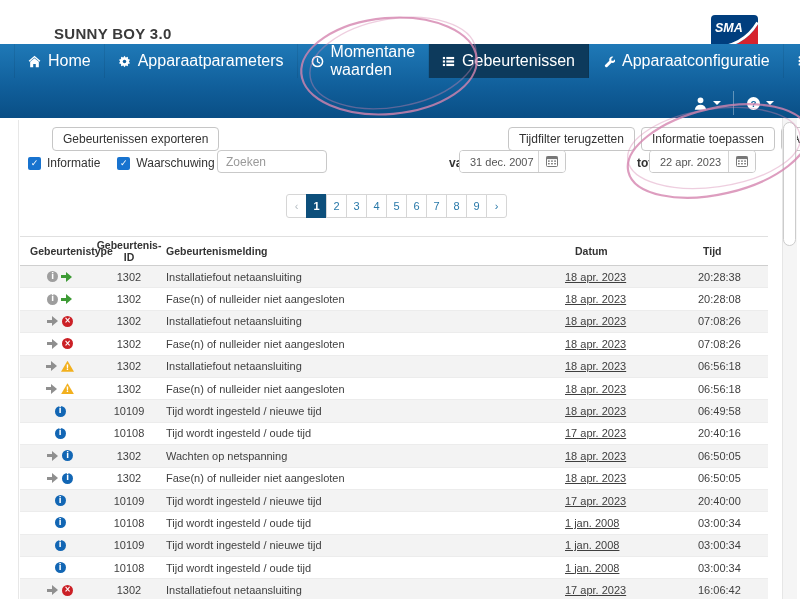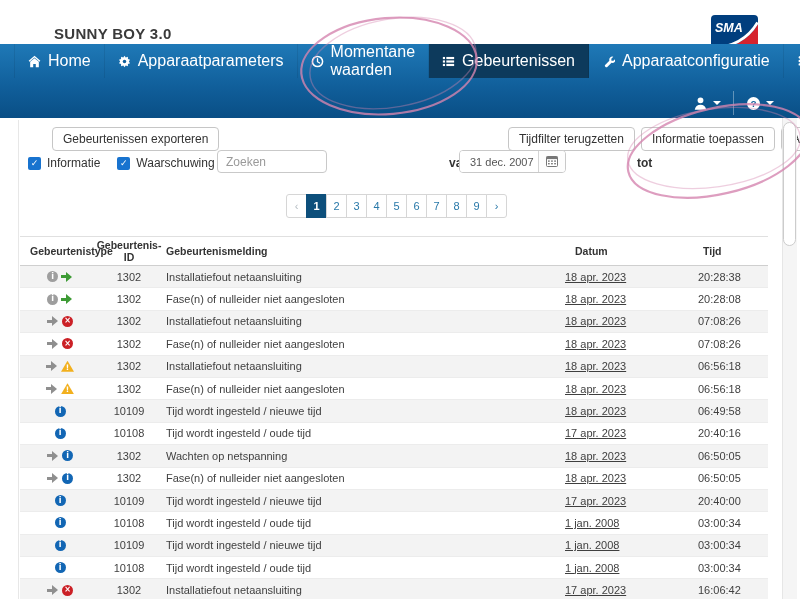--- a/index.html
+++ b/index.html
@@ -234,20 +234,37 @@
             <rect x="5.1" y="4.4" width="1.7" height="1.4"></rect>
             <rect x="8.2" y="4.4" width="1.7" height="1.4"></rect>
             <rect x="2" y="7" width="1.7" height="1.4"></rect>
             <rect x="5.1" y="7" width="1.7" height="1.4"></rect>
             <rect x="8.2" y="7" width="1.7" height="1.4"></rect>
           </g>
         </svg>
     </button>
   </div>
   <span class="range-label lbl-tot">tot</span>
+  <div class="dategroup dg-tot">
+    <input class="date-input" type="text" value="22 apr. 2023" style="">
+    <button class="cal-btn">
+      <svg width="12" height="11" viewBox="0 0 12 11">
+          <rect x="0.5" y="0.5" width="11" height="10" rx="1" fill="#fff" stroke="#777"></rect>
+          <rect x="0.5" y="0.5" width="11" height="2.6" fill="#777"></rect>
+          <g fill="#777">
+            <rect x="2" y="4.4" width="1.7" height="1.4"></rect>
+            <rect x="5.1" y="4.4" width="1.7" height="1.4"></rect>
+            <rect x="8.2" y="4.4" width="1.7" height="1.4"></rect>
+            <rect x="2" y="7" width="1.7" height="1.4"></rect>
+            <rect x="5.1" y="7" width="1.7" height="1.4"></rect>
+            <rect x="8.2" y="7" width="1.7" height="1.4"></rect>
+          </g>
+        </svg>
+    </button>
+  </div>
 
   <div class="pagination">
       <span class="pg-item">‹</span>
       <span class="pg-item active">1</span>
       <span class="pg-item">2</span>
       <span class="pg-item">3</span>
       <span class="pg-item">4</span>
       <span class="pg-item">5</span>
       <span class="pg-item">6</span>
       <span class="pg-item">7</span>

